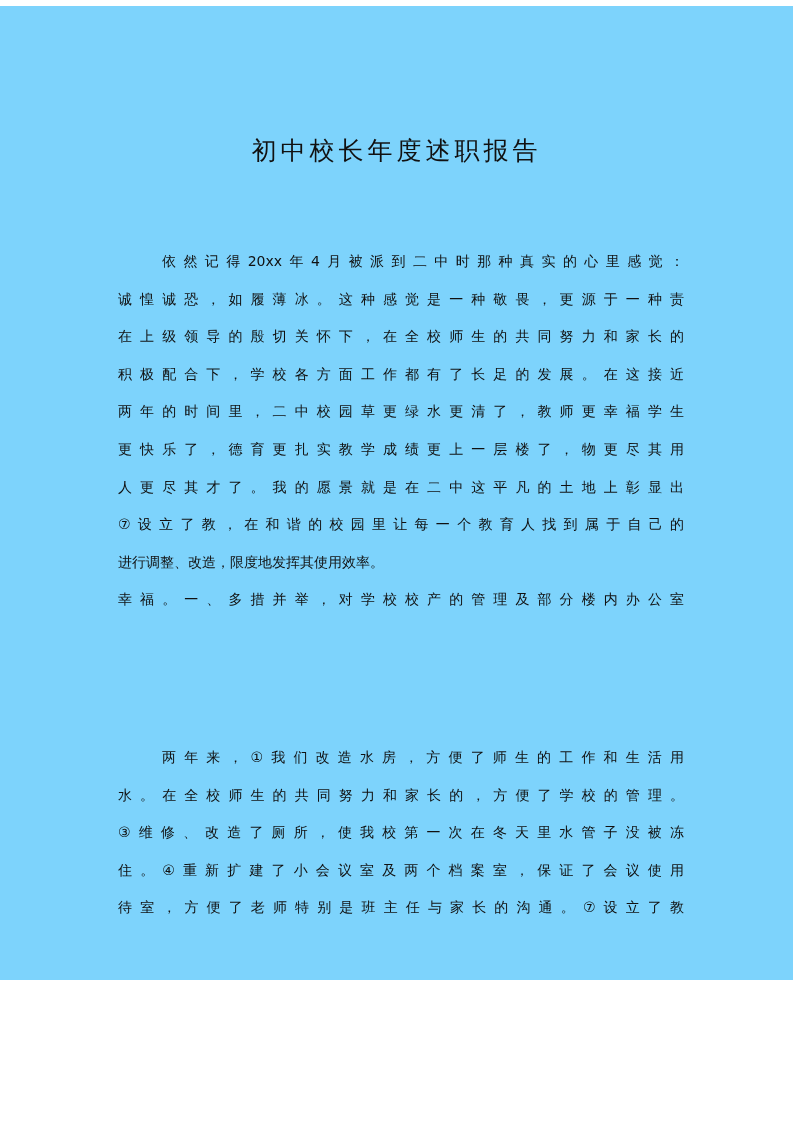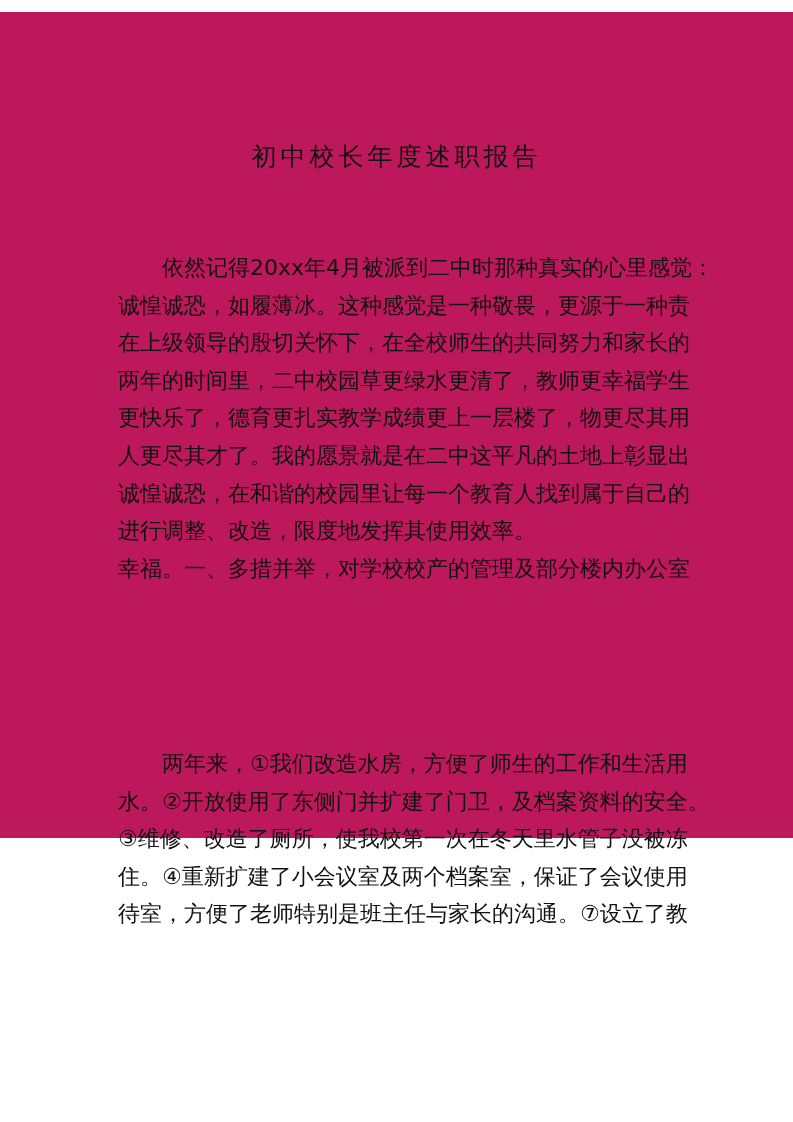--- a/index.html
+++ b/index.html
@@ -1,46 +1,47 @@
 <!DOCTYPE html>
 <html><head>
 <meta charset="utf-8">
 <style>
   html, body { margin:0; padding:0; background:#ffffff; }
   body { width:793px; height:1122px; position:relative; overflow:hidden;
          font-family:"DejaVu Sans", sans-serif; color:#111; }
-  .page { position:absolute; left:0; top:12px; width:793px; height:826px; background:#be185d; }
+  .page { position:absolute; left:0; top:6px; width:793px; height:974px; background:#7dd3fc; }
   .title { position:absolute; top:128px; left:0; width:793px; text-align:center;
            font-size:25px; letter-spacing:4px; font-family:"DejaVu Serif", serif; }
   .para { position:absolute; left:118px; width:566px; margin:0; }
-  .line { display:block; height:37.6px; line-height:37.6px; font-size:22px;
+  .line { display:block; height:37.6px; line-height:37.6px; font-size:14px;
           white-space:nowrap; text-align:justify; text-align-last:justify; }
   .line.last { text-align-last:left; }
   .line.indent { padding-left:44px; }
   #p1 { top:237px; }
   #p2 { top:733px; }
 </style>
 </head>
 <body>
 
 <div class="page">
   <div class="title">初中校长年度述职报告</div>
 
   <div class="para" id="p1">
     <span class="line indent">依然记得20xx年4月被派到二中时那种真实的心里感觉：</span>
     <span class="line">诚惶诚恐，如履薄冰。这种感觉是一种敬畏，更源于一种责</span>
     <span class="line">在上级领导的殷切关怀下，在全校师生的共同努力和家长的</span>
+    <span class="line">积极配合下，学校各方面工作都有了长足的发展。在这接近</span>
     <span class="line">两年的时间里，二中校园草更绿水更清了，教师更幸福学生</span>
     <span class="line">更快乐了，德育更扎实教学成绩更上一层楼了，物更尽其用</span>
     <span class="line">人更尽其才了。我的愿景就是在二中这平凡的土地上彰显出</span>
-    <span class="line">诚惶诚恐，在和谐的校园里让每一个教育人找到属于自己的</span>
+    <span class="line">⑦设立了教，在和谐的校园里让每一个教育人找到属于自己的</span>
     <span class="line last">进行调整、改造，限度地发挥其使用效率。</span>
     <span class="line">幸福。一、多措并举，对学校校产的管理及部分楼内办公室</span>
   </div>
 
   <div class="para" id="p2">
     <span class="line indent">两年来，①我们改造水房，方便了师生的工作和生活用</span>
-    <span class="line">水。②开放使用了东侧门并扩建了门卫，及档案资料的安全。</span>
+    <span class="line">水。在全校师生的共同努力和家长的，方便了学校的管理。</span>
     <span class="line">③维修、改造了厕所，使我校第一次在冬天里水管子没被冻</span>
     <span class="line">住。④重新扩建了小会议室及两个档案室，保证了会议使用</span>
     <span class="line">待室，方便了老师特别是班主任与家长的沟通。⑦设立了教</span>
   </div>
 </div>
 
 </body></html>

